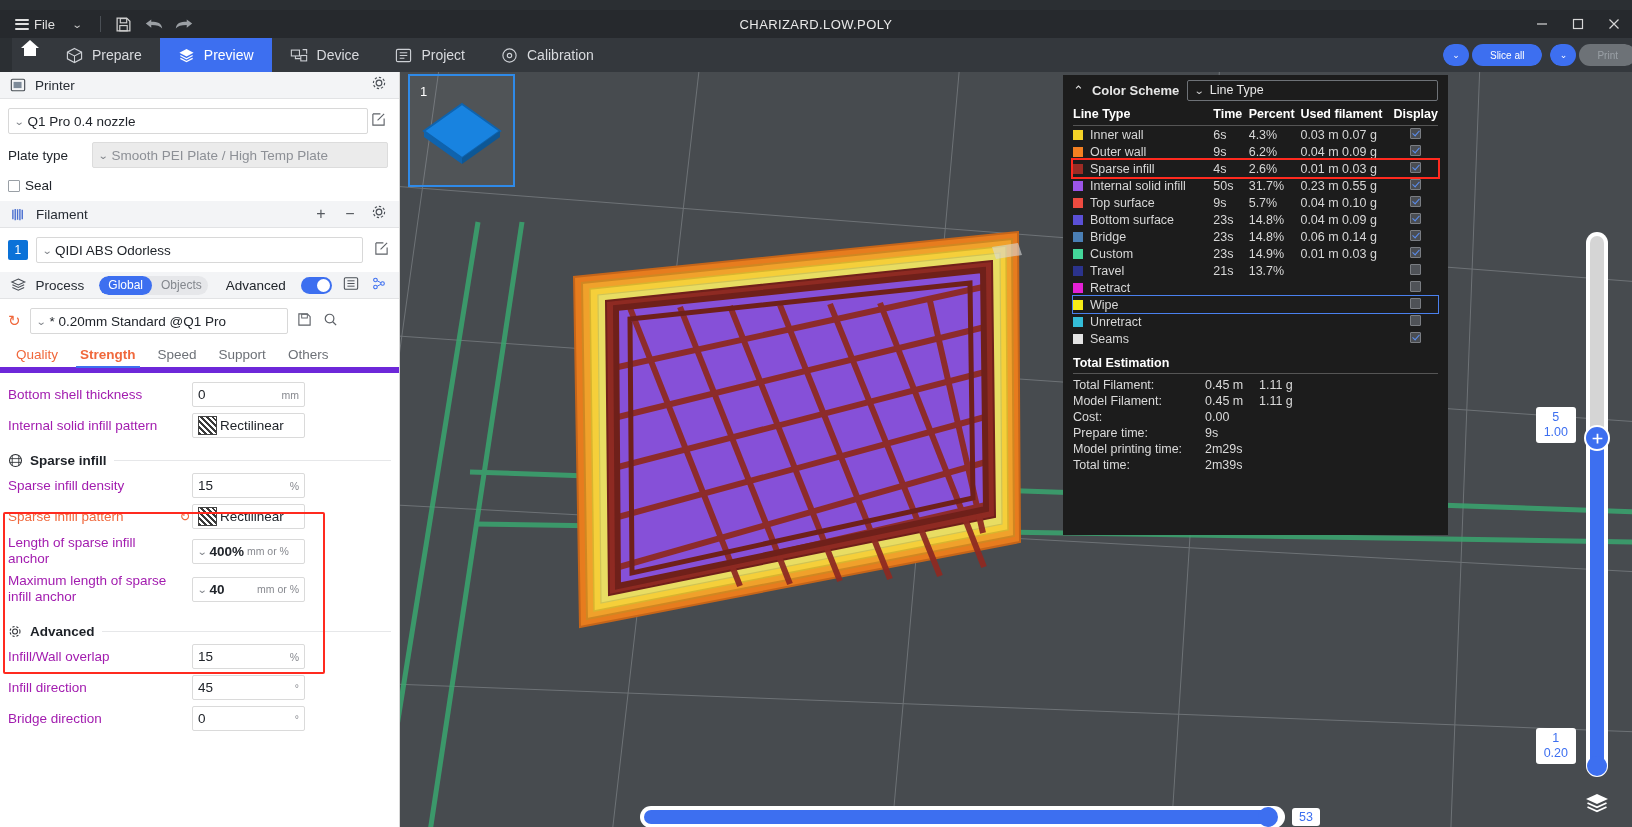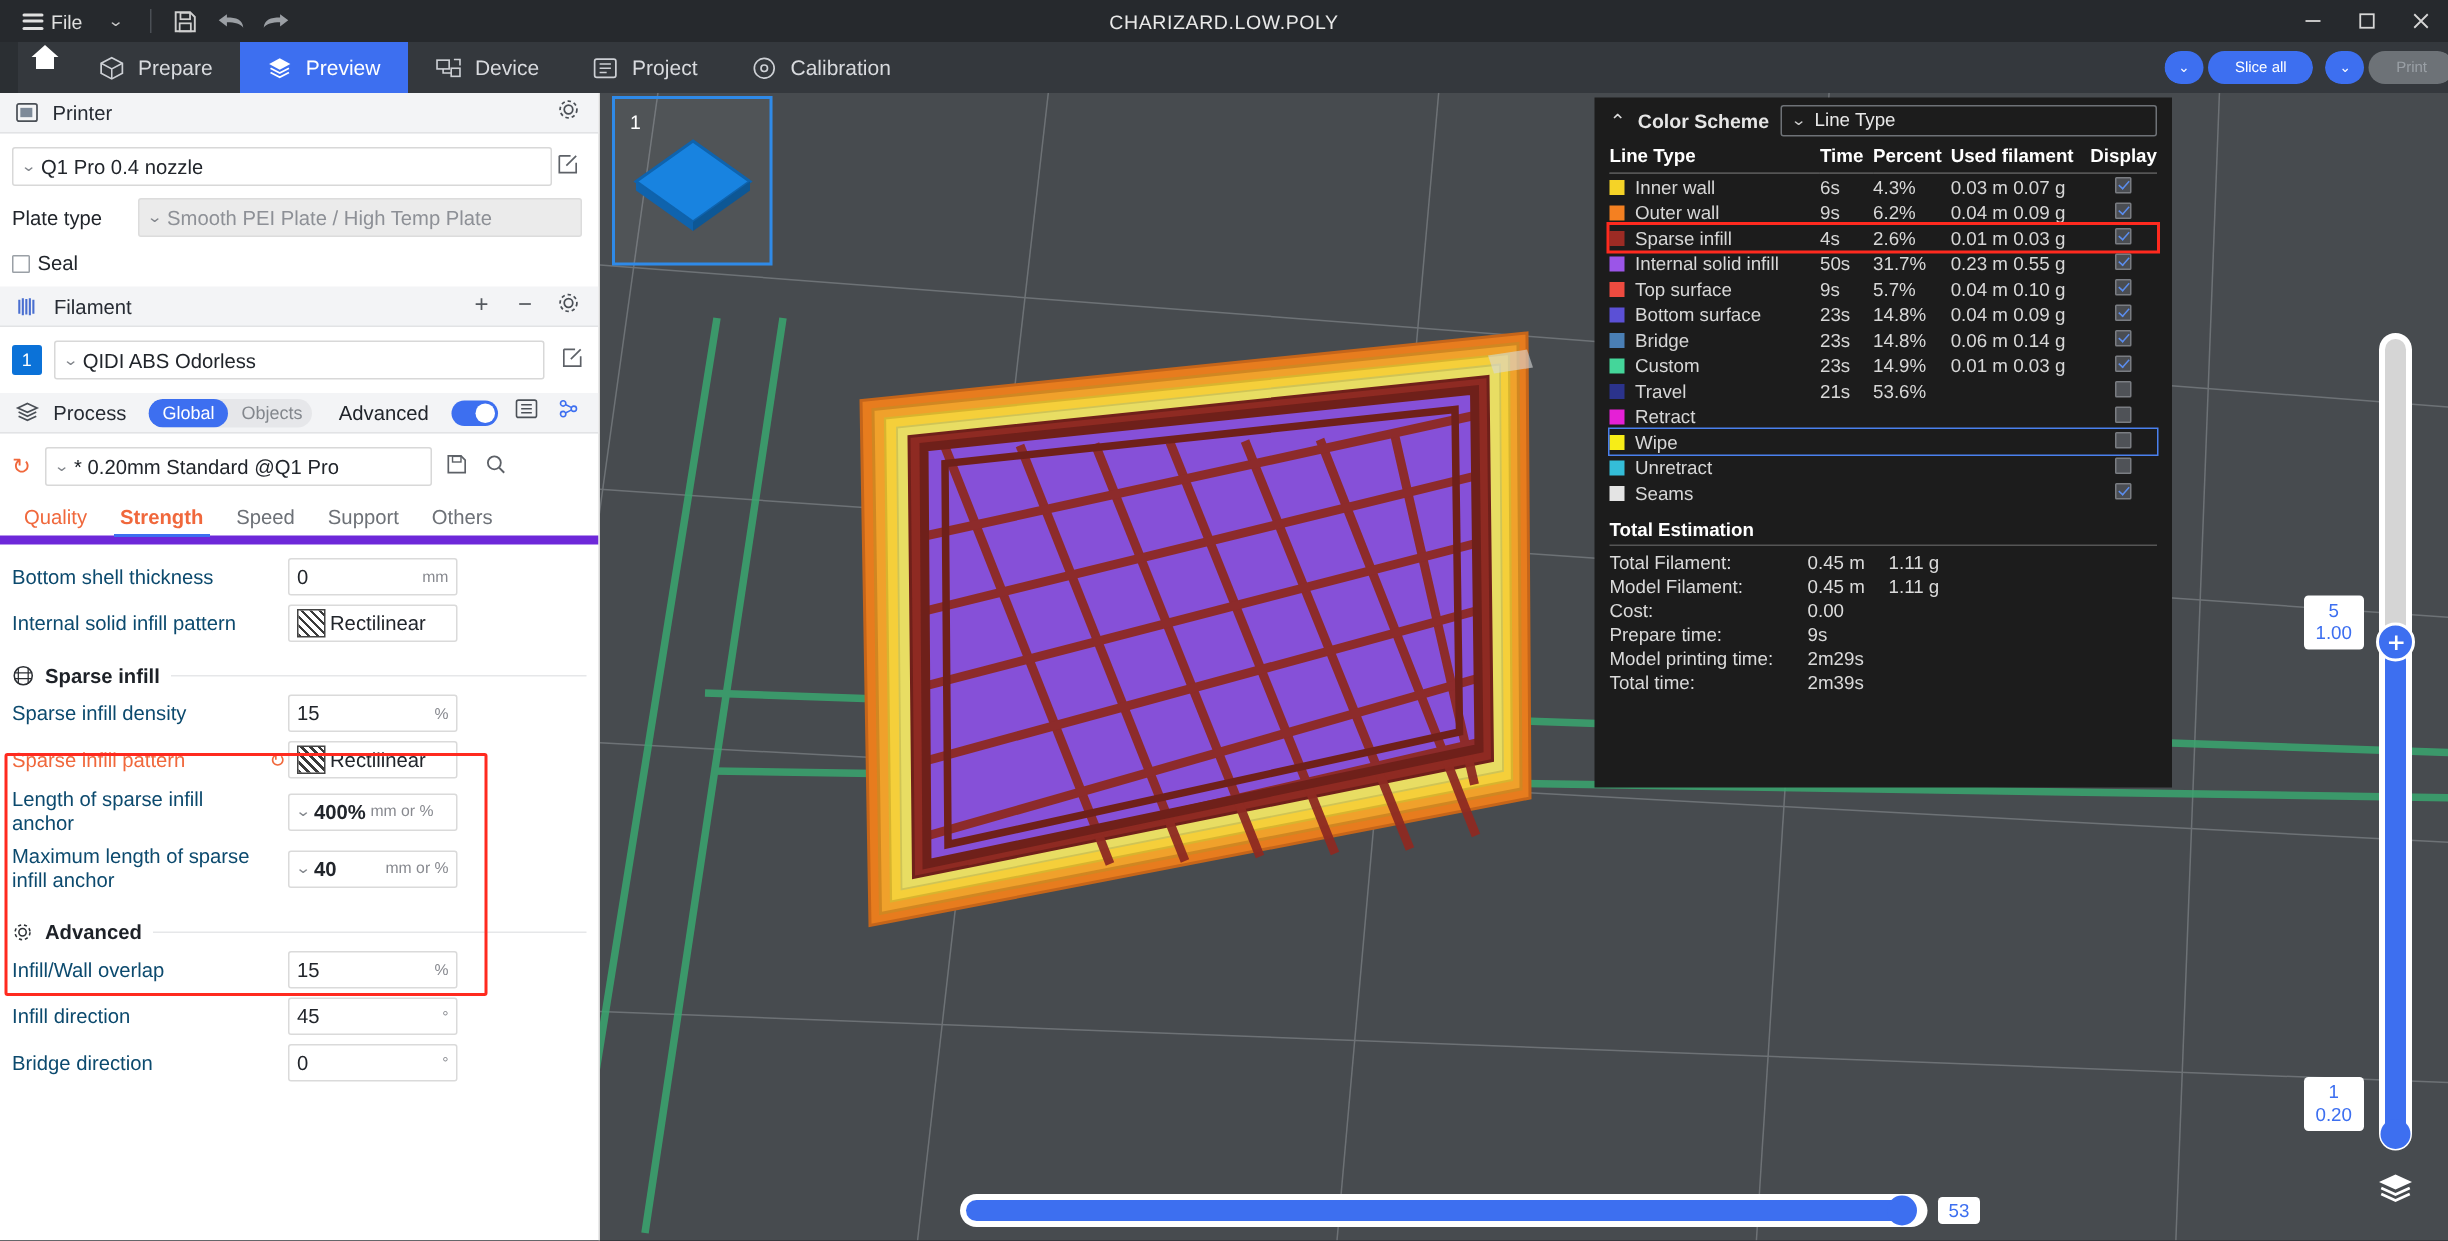--- a/index.html
+++ b/index.html
@@ -2,21 +2,21 @@
 <html><head>
 <meta charset="utf-8">
 <style>
   * { box-sizing: border-box; margin: 0; padding: 0; }
   html, body {
     width: 1632px; height: 827px;
     overflow: hidden;
     font-family: "Liberation Sans", sans-serif;
     background: #2b2f33;
   }
-  #app { position: relative; width: 1632px; height: 756px; }
+  #app { position: relative; width: 1632px; height: 756px; margin-top: 10px; }
 
   
   .titlebar {
     position: absolute; left: 0; top: 0; width: 1632px; height: 28px;
     background: #26292d; color: #e8e8e8;
     display: flex; align-items: center;
   }
   .tb-left { display: flex; align-items: center; gap: 0; height: 28px; padding-left: 8px; }
   .tb-btn {
     display: flex; align-items: center; gap: 5px;
@@ -105,21 +105,21 @@
   }
   .toggle::after { content: ""; position: absolute; right: 2px; top: 2px; width: 13px; height: 13px; background: #fff; border-radius: 50%; }
 
   .tabs { display: flex; gap: 0; padding: 0 8px; border-bottom: 6px solid #6d28d9; height: 30px; align-items: flex-end; }
   .tab { font-size: 13.5px; color: #6d7177; padding: 0 14px 5px 8px; position: relative; }
   .tab.warn { color: #f0683c; }
   .tab.active { color: #f0683c; font-weight: bold; }
   .tab.active::after { content: ""; position: absolute; left: 4px; right: 10px; bottom: -1px; height: 2px; background: #3d6ff0; }
 
   .field { display: flex; align-items: center; padding: 3px 8px; }
-  .field .name { width: 170px; font-size: 13.5px; color: #0c4a6e; line-height: 16px; }
+  .field .name { width: 170px; font-size: 13.5px; color: #a21caf; line-height: 16px; }
   .field .name.orange { color: #f0683c; }
   .field .reset { width: 14px; color: #f0683c; font-size: 13px; text-align: center; }
   .input {
     width: 113px; height: 25px; border: 1px solid #dadada; background: #fff; border-radius: 2px;
     display: flex; align-items: center; padding: 0 5px; gap: 3px; font-size: 13.5px; color: #21252b;
   }
   .input .val { flex: 1; }
   .input .val.right { flex: none; }
   .unit { font-size: 10.5px; color: #87898f; }
   .hatch {
@@ -702,21 +702,21 @@
               <tr>
                 <td><span class="sw" style="background: rgb(68, 214, 154);"></span><span>Custom</span></td>
                 <td>23s</td>
                 <td>14.9%</td>
                 <td>0.01 m  0.03 g</td>
                 <td style="text-align: center;"><span class="cs-cb on"></span></td>
               </tr>
               <tr>
                 <td><span class="sw" style="background: rgb(43, 51, 140);"></span><span>Travel</span></td>
                 <td>21s</td>
-                <td>53.6%</td>
+                <td>13.7%</td>
                 <td></td>
                 <td style="text-align: center;"><span class="cs-cb"></span></td>
               </tr>
               <tr>
                 <td><span class="sw" style="background: rgb(229, 32, 214);"></span><span>Retract</span></td>
                 <td></td>
                 <td></td>
                 <td></td>
                 <td style="text-align: center;"><span class="cs-cb"></span></td>
               </tr>

